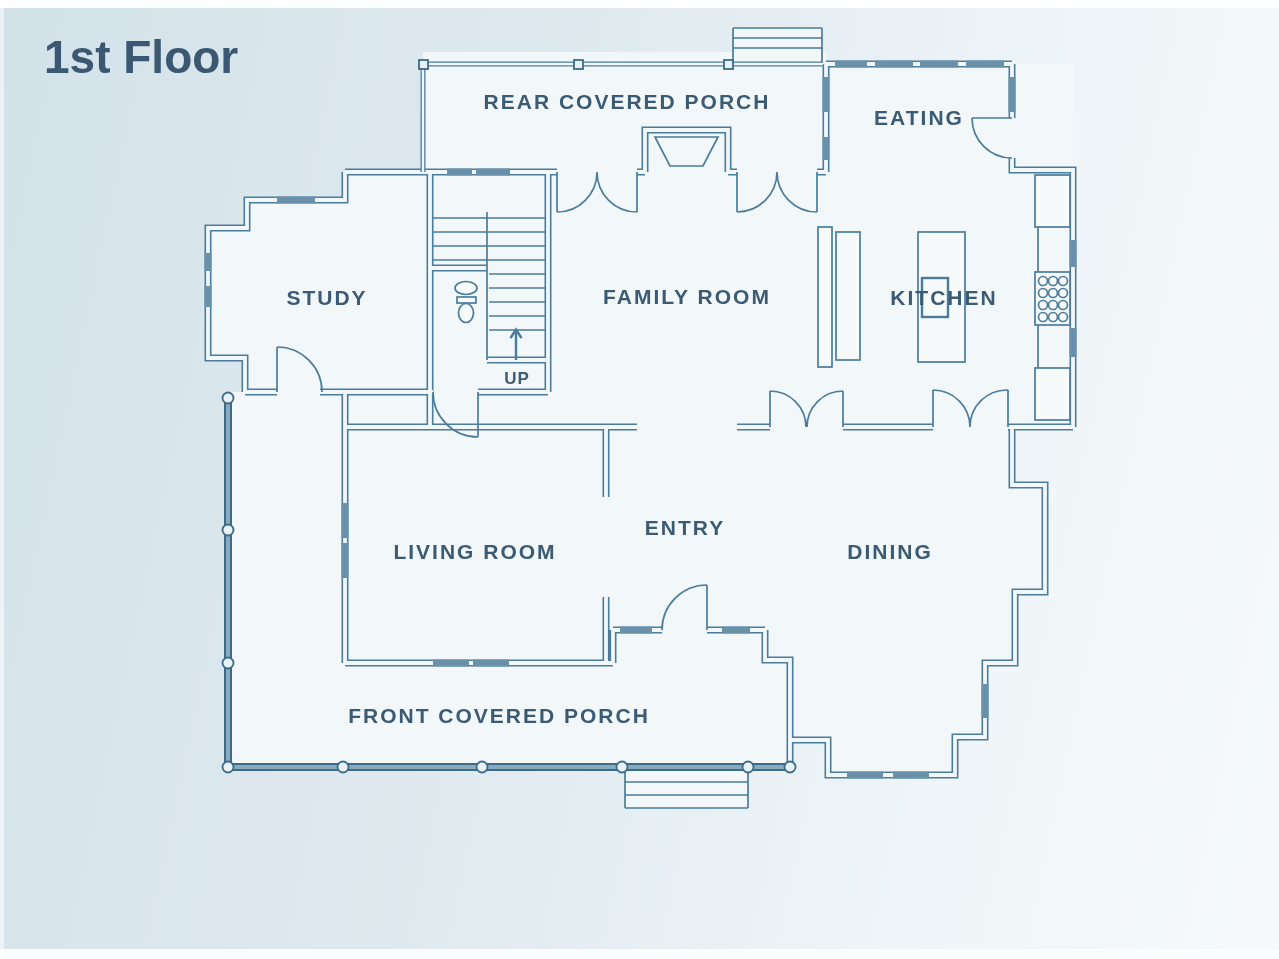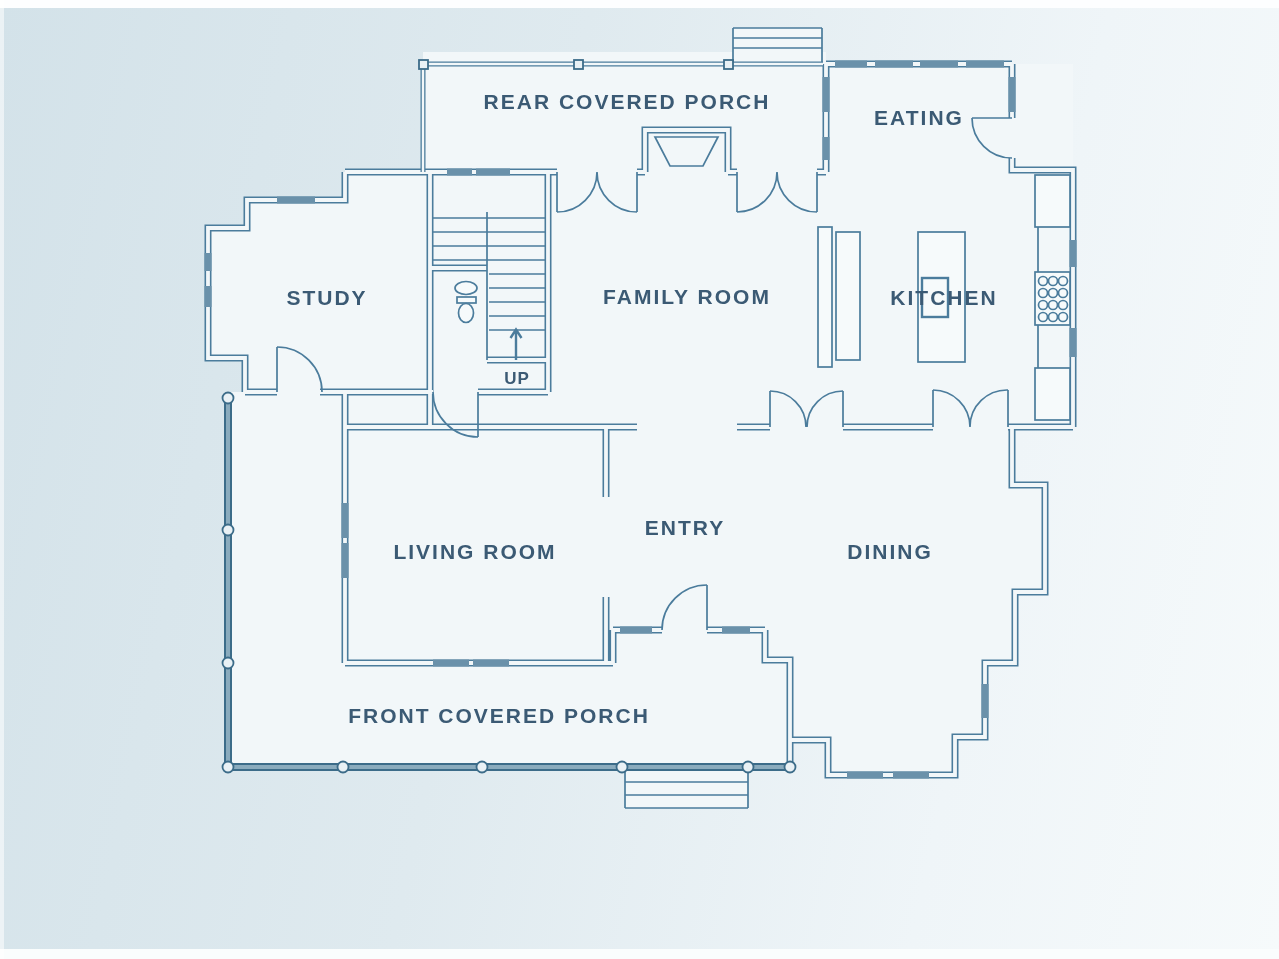--- a/index.html
+++ b/index.html
@@ -29,20 +29,21 @@
   text.small{font-size:17px;letter-spacing:1px;}
 </style>
 </head>
 <body>
 
 <div class="canvas">
   <div class="strip-top"></div>
   <div class="strip-bottom"></div>
   <div class="strip-left"></div>
 
+  <h1 class="title">1st Floor</h1>
 
   <svg class="plan" width="1279" height="959" viewBox="0 0 1279 959">
 
     <defs>
       <path id="walls-d" d="
         M345,172 L345,200 L247,200 L247,228 L208,228 L208,358 L245,358 L245,392
         M345,172 L557,172
         M637,172 L645,172
         M645,172 L645,130 L728,130 L728,172
         M728,172 L737,172

